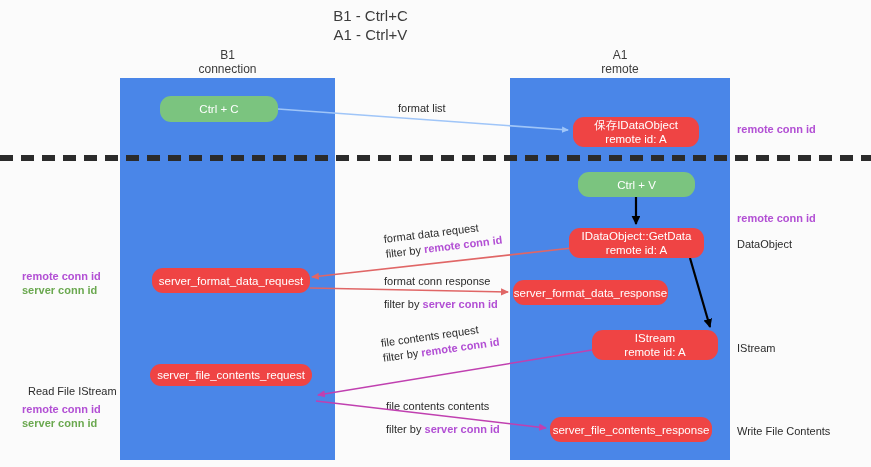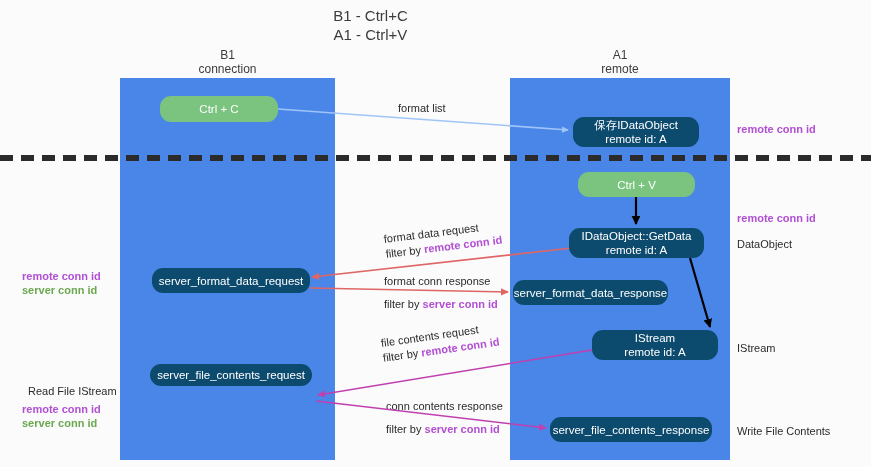--- a/index.html
+++ b/index.html
@@ -72,21 +72,21 @@
     align-items: center;
     justify-content: center;
     text-align: center;
     color: #ffffff;
     font-size: 11.5px;
     line-height: 14px;
     z-index: 4;
     border-radius: 11px;
   }
   .node.green { background: #7bc47f; }
-  .node.orange { background: #0c4a6e; }
+  .node.orange { background: #ef4444; }
   .node .l2 { font-size: 11.5px; }
 
   
   .lbl {
     font-size: 11px;
     color: #2b2b2b;
     line-height: 15px;
     white-space: nowrap;
     z-index: 5;
   }
@@ -226,21 +226,21 @@
   </div>
 
   <div class="abs slant" style="left:380px; top:336px; transform: rotate(-8deg);">
     <div class="lbl">file contents request</div>
     <div class="lbl">
       <span>filter by </span><span class="purple">remote conn id</span>
     </div>
   </div>
 
   <div class="abs" style="left:386px; top:399px;">
-    <div class="lbl">conn contents response</div>
+    <div class="lbl">file contents contents</div>
     <div class="lbl" style="margin-top:8px;">
       <span>filter by </span><span class="purple">server conn id</span>
     </div>
   </div>
 
   <div class="abs side-lbl purple" style="left:737px; top:122px;">remote conn id</div>
 
   <div class="abs side-lbl purple" style="left:737px; top:211px;">remote conn id</div>
 
   <div class="abs side-lbl" style="left:737px; top:237px;">DataObject</div>

